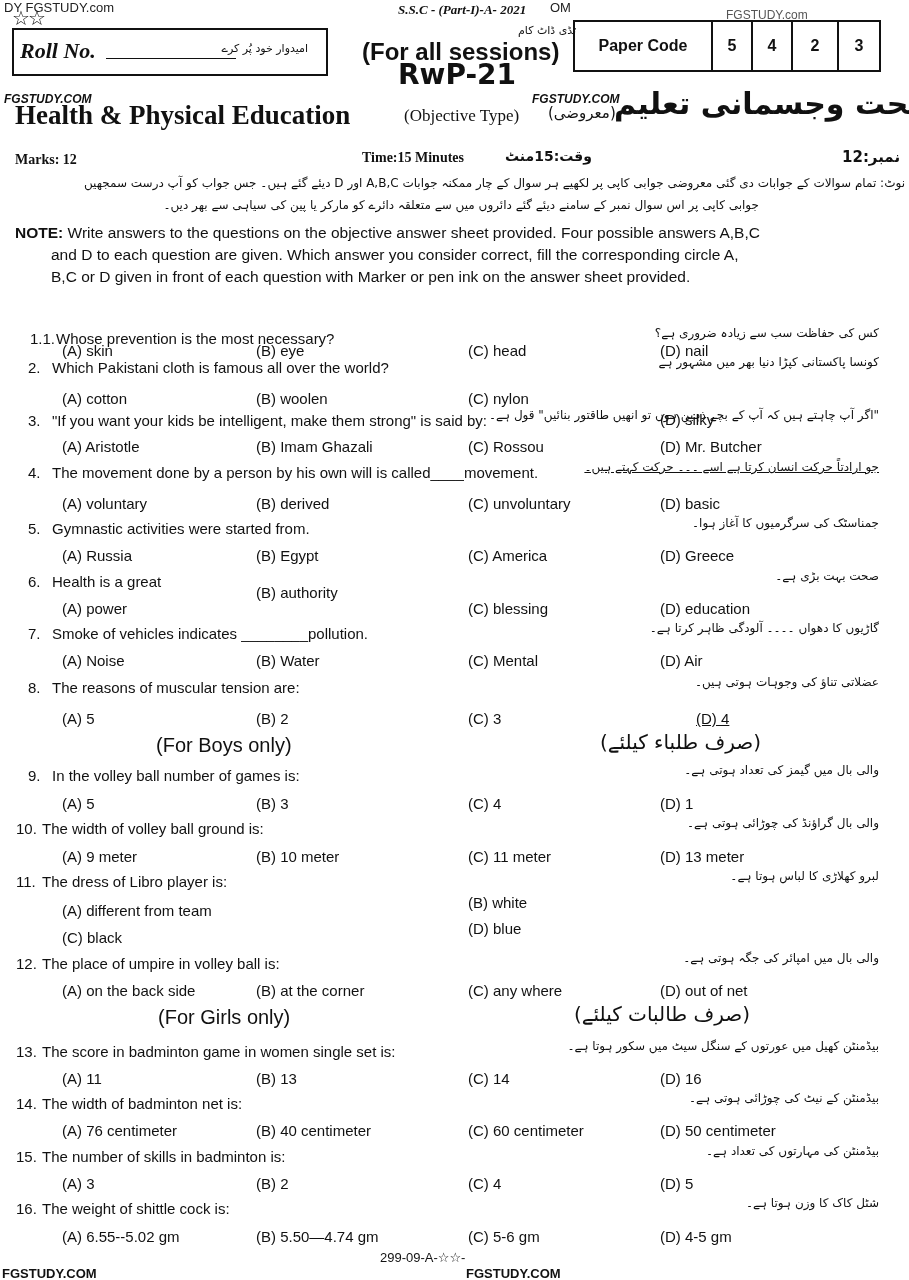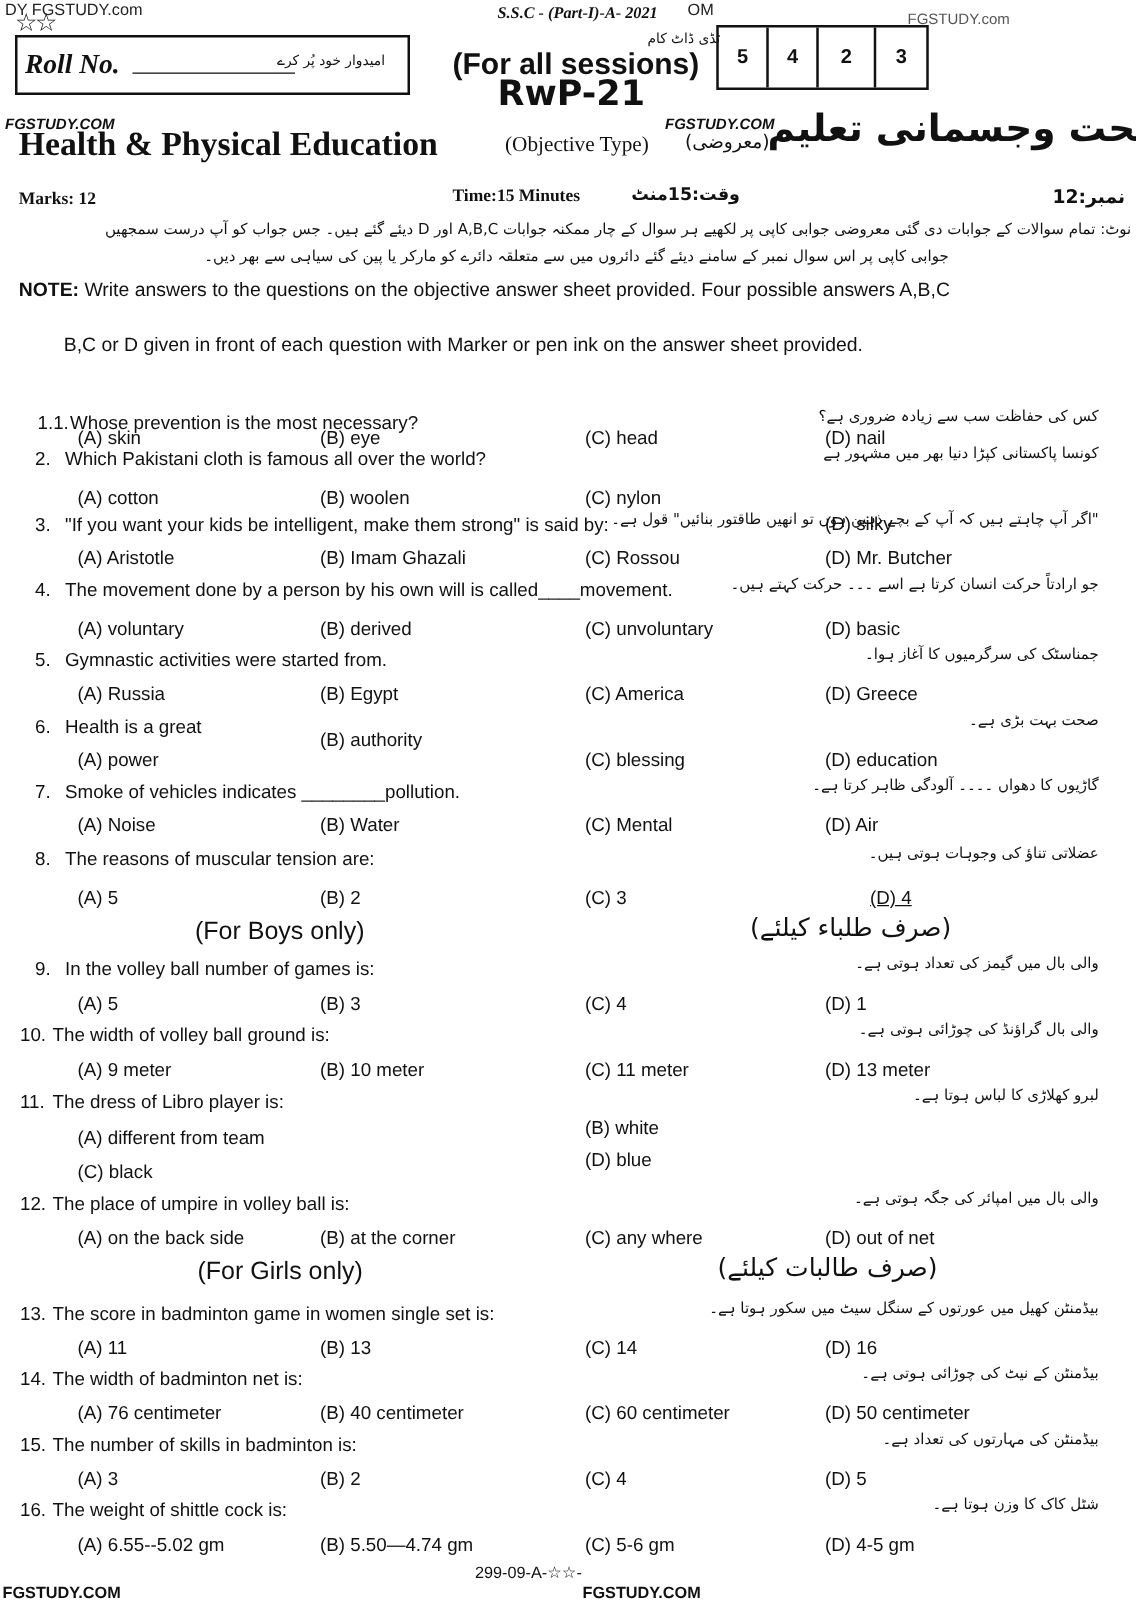--- a/index.html
+++ b/index.html
@@ -33,20 +33,21 @@
   <span class="roll">Roll No.</span>
   <span class="rolllines"></span>
   <span class="abs urdu" style="right:18px;top:12px;font-size:11px;">امیدوار خود پُر کرے</span>
 </div>
 
 <div class="abs" style="left:362px;top:38px;font-weight:bold;font-size:24px;">(For all sessions)</div>
 <div class="abs" style="left:398px;top:58px;font-weight:bold;font-size:28px;font-family:'DejaVu Sans',sans-serif;">RwP-21</div>
 
 <div class="abs wm" style="left:726px;top:8px;font-size:12px;color:#555;">FGSTUDY.com</div>
 <div class="pc">
+  <div style="width:136px;">Paper Code</div>
   <div style="width:38px;">5</div>
   <div style="width:38px;">4</div>
   <div style="width:44px;">2</div>
   <div style="width:40px;">3</div>
 </div>
 
 <div class="abs" style="left:4px;top:92px;font-weight:bold;font-style:italic;font-size:12px;">FGSTUDY.COM</div>
 <div class="abs" style="left:532px;top:92px;font-weight:bold;font-style:italic;font-size:12px;">FGSTUDY.COM</div>
 <div class="abs title" style="left:15px;top:100px;">Health &amp; Physical Education</div>
 <div class="abs" style="left:404px;top:106px;font-family:'Liberation Serif',serif;font-size:17px;">(Objective Type)</div>
@@ -56,21 +57,21 @@
 <div class="abs" style="left:15px;top:152px;font-family:'Liberation Serif',serif;font-weight:bold;font-size:14px;">Marks: 12</div>
 <div class="abs" style="left:362px;top:150px;font-family:'Liberation Serif',serif;font-weight:bold;font-size:14px;">Time:15 Minutes</div>
 <div class="abs urdu" style="left:505px;top:148px;font-size:14px;font-weight:bold;">وقت:15منٹ</div>
 <div class="abs urdu" style="left:842px;top:148px;font-size:15px;font-weight:bold;">نمبر:12</div>
 
 <div class="abs urdu" style="right:4px;top:176px;font-size:12px;">نوٹ: تمام سوالات کے جوابات دی گئی معروضی جوابی کاپی پر لکھیے ہر سوال کے چار ممکنہ جوابات A,B,C اور D دیئے گئے ہیں۔ جس جواب کو آپ درست سمجھیں</div>
 <div class="abs urdu" style="right:150px;top:198px;font-size:12px;">جوابی کاپی پر اس سوال نمبر کے سامنے دیئے گئے دائروں میں سے متعلقہ دائرے کو مارکر یا پین کی سیاہی سے بھر دیں۔</div>
 <div class="abs note" style="left:15px;top:222px;width:890px;white-space:normal;">
   <b>NOTE:</b>
   <span>Write answers to the questions on the objective answer sheet provided. Four possible answers A,B,C</span><br>
-  <br>
+  <span style="padding-left:36px">and D to each question are given. Which answer you consider correct, fill the corresponding circle A,</span><br>
   <span style="padding-left:36px">B,C or D given in front of each question with Marker or pen ink on the answer sheet provided.</span>
 </div>
 
 <div id="questions">
     <div class="abs q" style="left: 30px; top: 330px;">1.1.</div>
     <div class="abs q" style="left: 56px; top: 330px;">Whose prevention is the most necessary?</div>
     <div class="abs urdu q" style="left: auto; top: 326px; right: 30px; font-size: 12px;">کس کی حفاظت سب سے زیادہ ضروری ہے؟</div>
     <div class="abs opt" style="left: 62px; top: 342px;">(A) skin</div>
     <div class="abs opt" style="left: 256px; top: 342px;">(B) eye</div>
     <div class="abs opt" style="left: 468px; top: 342px;">(C) head</div>
@@ -84,21 +85,21 @@
     <div class="abs opt" style="left: 660px; top: 390px; margin-top: 21px;">(D) silky</div>
     <div class="abs q" style="left: 28px; top: 412px;">3.</div>
     <div class="abs q" style="left: 52px; top: 412px;">"If you want your kids be intelligent, make them strong" is said by:</div>
     <div class="abs urdu q" style="left: auto; top: 408px; right: 30px; font-size: 12px;">"اگر آپ چاہتے ہیں کہ آپ کے بچے ذہین ہوں تو انھیں طاقتور بنائیں" قول ہے۔</div>
     <div class="abs opt" style="left: 62px; top: 438px;">(A) Aristotle</div>
     <div class="abs opt" style="left: 256px; top: 438px;">(B) Imam Ghazali</div>
     <div class="abs opt" style="left: 468px; top: 438px;">(C) Rossou</div>
     <div class="abs opt" style="left: 660px; top: 438px;">(D) Mr. Butcher</div>
     <div class="abs q" style="left: 28px; top: 464px;">4.</div>
     <div class="abs q" style="left: 52px; top: 464px;">The movement done by a person by his own will is called____movement.</div>
-    <div class="abs urdu q" style="left: auto; top: 460px; right: 30px; font-size: 12px;">جو ارادتاً حرکت انسان کرتا ہے اسے ۔۔۔ حرکت کہتے ہیں۔</div>
+    <div class="abs urdu q" style="left: auto; top: 460px; right: 30px; font-size: 12px; text-decoration: underline;">جو ارادتاً حرکت انسان کرتا ہے اسے ۔۔۔ حرکت کہتے ہیں۔</div>
     <div class="abs opt" style="left: 62px; top: 495px;">(A) voluntary</div>
     <div class="abs opt" style="left: 256px; top: 495px;">(B) derived</div>
     <div class="abs opt" style="left: 468px; top: 495px;">(C) unvoluntary</div>
     <div class="abs opt" style="left: 660px; top: 495px;">(D) basic</div>
     <div class="abs q" style="left: 28px; top: 520px;">5.</div>
     <div class="abs q" style="left: 52px; top: 520px;">Gymnastic activities were started from.</div>
     <div class="abs urdu q" style="left: auto; top: 516px; right: 30px; font-size: 12px;">جمناسٹک کی سرگرمیوں کا آغاز ہوا۔</div>
     <div class="abs opt" style="left: 62px; top: 547px;">(A) Russia</div>
     <div class="abs opt" style="left: 256px; top: 547px;">(B) Egypt</div>
     <div class="abs opt" style="left: 468px; top: 547px;">(C) America</div>

